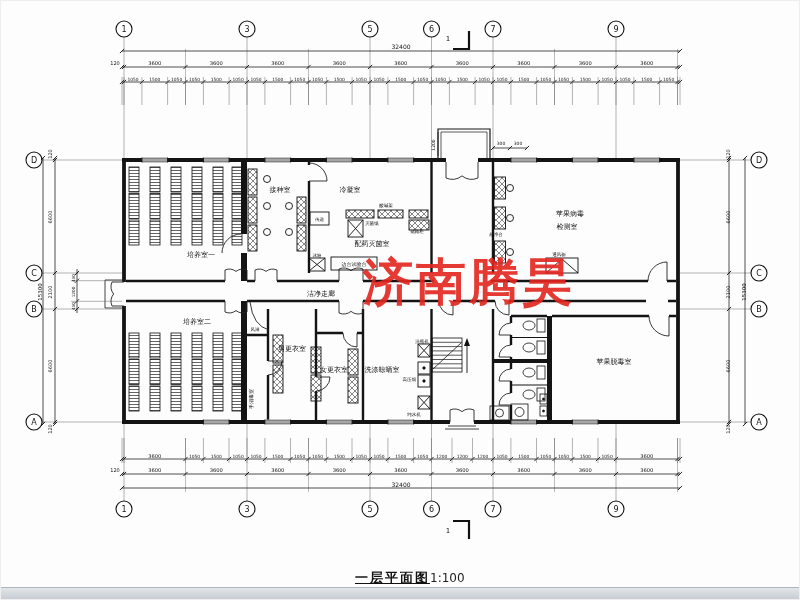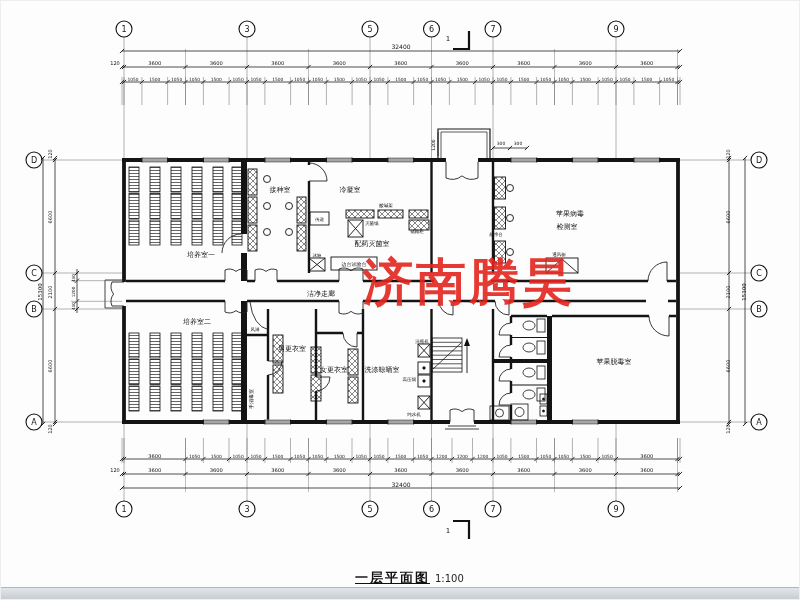--- a/index.html
+++ b/index.html
@@ -4,21 +4,21 @@
 <style>
   html,body{margin:0;padding:0;background:#fff;}
   #stage{position:relative;width:800px;height:600px;background:#fdfdfd;overflow:hidden;
          font-family:"DejaVu Sans","Liberation Sans",sans-serif;border:1px solid #eee;box-sizing:border-box;}
   svg text{font-family:"DejaVu Sans","Liberation Sans",sans-serif;}
   #watermark{position:absolute;left:362px;top:256px;font-size:50px;font-weight:700;
              color:#e3261e;letter-spacing:3px;line-height:1;opacity:.9;z-index:5;white-space:nowrap;}
   #titleblock{position:absolute;left:350px;top:566px;z-index:4;color:#111;
               border-bottom:3px solid #161616;padding:0 4px 2px 4px;}
   #titleblock .t{font-size:13px;font-weight:600;letter-spacing:2px;text-decoration:underline;}
-  #titleblock .s{font-size:10px;margin-left:5px;color:#222;}
+  #titleblock .s{font-size:12px;color:#222;}
   #taskbar{position:absolute;left:0;bottom:0;width:800px;height:11px;z-index:6;
            background:linear-gradient(#e2e6e9,#c7cdd3);border-top:1px solid #adb5bd;}
 </style>
 </head>
 <body>
 
 <div id="stage">
 
   <svg id="plan" width="800" height="600" viewBox="0 0 800 600">
     <defs>

